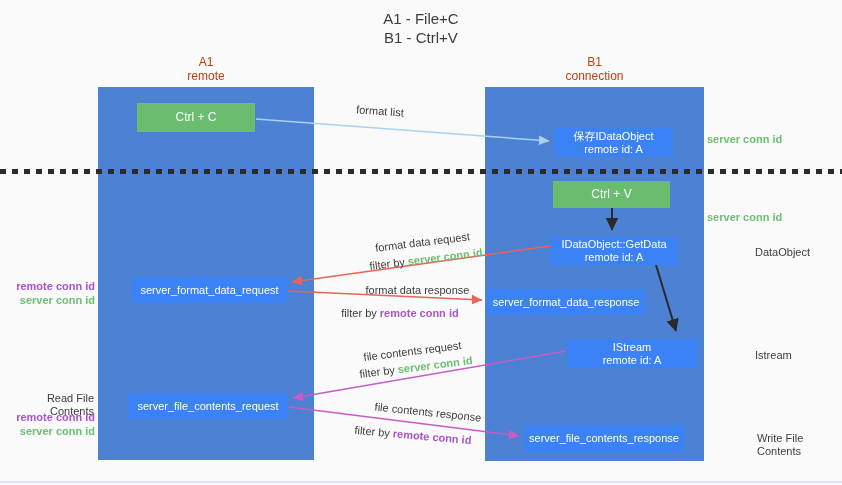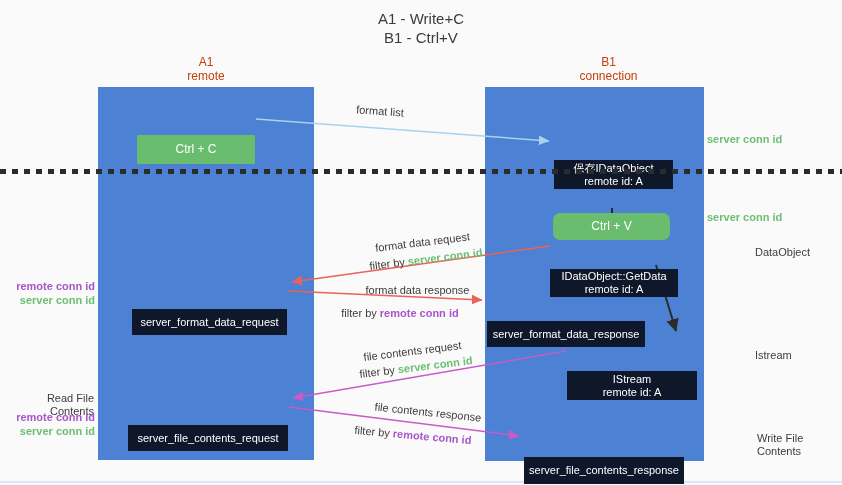--- a/index.html
+++ b/index.html
@@ -8,49 +8,49 @@
     position:relative; width:842px; height:485px;
     background:#fafafa; overflow:hidden;
     font-family:"Liberation Sans", sans-serif;
     color:#3d3d3d;
   }
   .title { position:absolute; top:9px; left:0; width:842px; text-align:center;
            font-size:15px; line-height:19px; color:#3c3c3c; }
   .lane-header { position:absolute; top:55px; text-align:center;
                  font-size:12px; line-height:14px; color:#c2410c; }
   .lane-header.left  { left:98px;  width:216px; }
-  .lane-header.right { left:499px; width:219px; }
+  .lane-header.right { left:485px; width:219px; }
   .lane { position:absolute; top:87px; background:#4d81d4; z-index:1; }
   .lane.left  { left:98px;  width:216px; height:373px; }
   .lane.right { left:485px; width:219px; height:374px; }
   .divider { position:absolute; top:169px; left:0; width:842px; height:5px; z-index:4;
              background:repeating-linear-gradient(90deg,#2b2b2b 0 6px,transparent 6px 12px); }
   .bottom-line { position:absolute; top:481px; left:0; width:842px; height:2px;
                  background:#dce6f4; }
   svg.arrows { position:absolute; top:0; left:0; z-index:2; pointer-events:none; }
   .node { position:absolute; z-index:3; display:flex; flex-direction:column;
           align-items:center; justify-content:center; color:#ffffff;
-          font-size:11px; line-height:13px; text-align:center;margin-top:32px; }
+          font-size:11px; line-height:13px; text-align:center; }
   .node.green  { background:#6abd6e; font-size:12px; }
-  .node.orange { background:#0f172a; }
+  .node.orange { background:#3b82f6; }
   .slabel { position:absolute; z-index:3; font-size:11px; line-height:13px; }
   .green-txt  { color:#6cbf72; font-weight:bold; }
   .purple-txt { color:#a855cc; font-weight:bold; }
   .dark-txt   { color:#3d3d3d;padding-left:45px; }
   .alabel { position:absolute; z-index:3; font-size:11px; color:#3d3d3d;
             text-align:center; white-space:nowrap; }
   .right-align { text-align:right; }
 </style>
 </head>
 <body>
 
 <div class="canvas">
 
   <div class="title">
-    <div>A1 - Write+C</div>
+    <div>A1 - File+C</div>
     <div>B1 - Ctrl+V</div>
   </div>
 
   <div class="lane-header left">
     <div>A1</div>
     <div>remote</div>
   </div>
   <div class="lane-header right">
     <div>B1</div>
     <div>connection</div>
@@ -87,21 +87,21 @@
 
   <div class="node green" style="left:137px;top:103px;width:118px;height:29px;">
     <div>Ctrl + C</div>
   </div>
 
   <div class="node orange" style="left:554px;top:128px;width:119px;height:29px;">
     <div>保存IDataObject</div>
     <div>remote id: A</div>
   </div>
 
-  <div class="node green" style="left:553px;top:181px;width:117px;height:27px;border-radius:7px;">
+  <div class="node green" style="left:553px;top:181px;width:117px;height:27px;">
     <div>Ctrl + V</div>
   </div>
 
   <div class="node orange" style="left:550px;top:237px;width:128px;height:28px;">
     <div>IDataObject::GetData</div>
     <div>remote id: A</div>
   </div>
 
   <div class="node orange" style="left:487px;top:289px;width:158px;height:26px;">
     <div>server_format_data_response</div>

